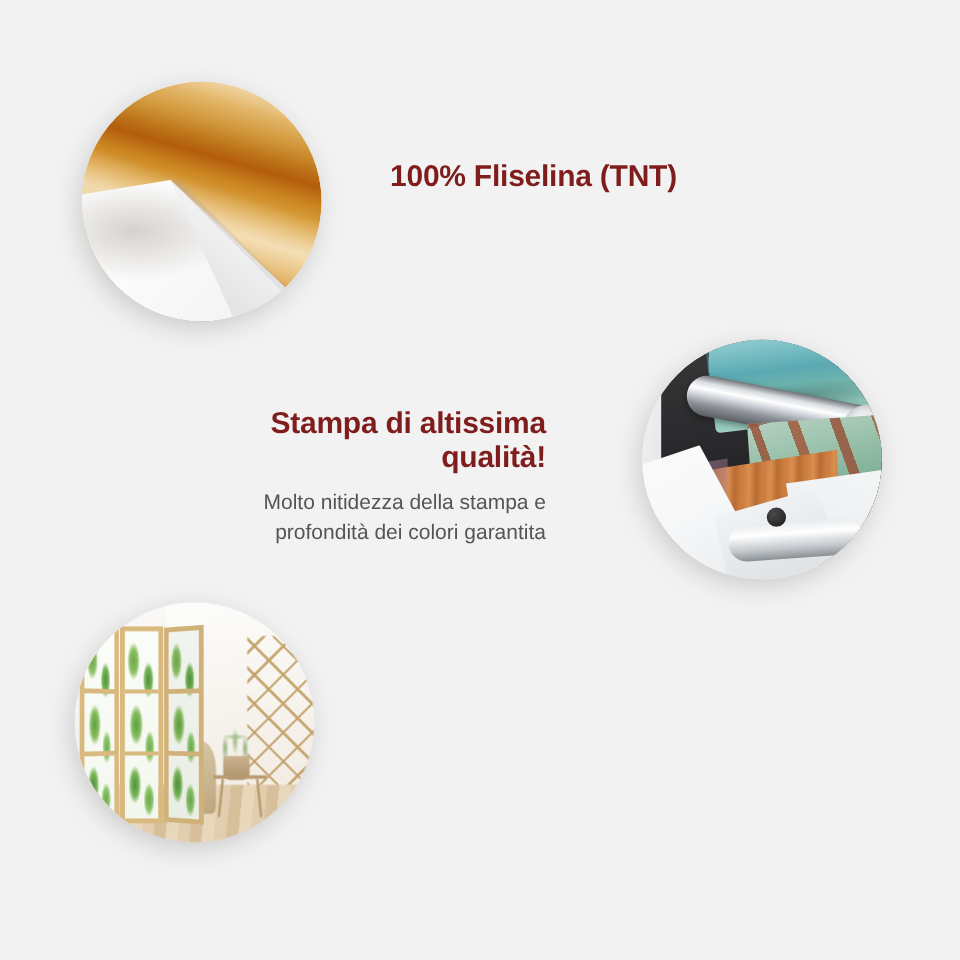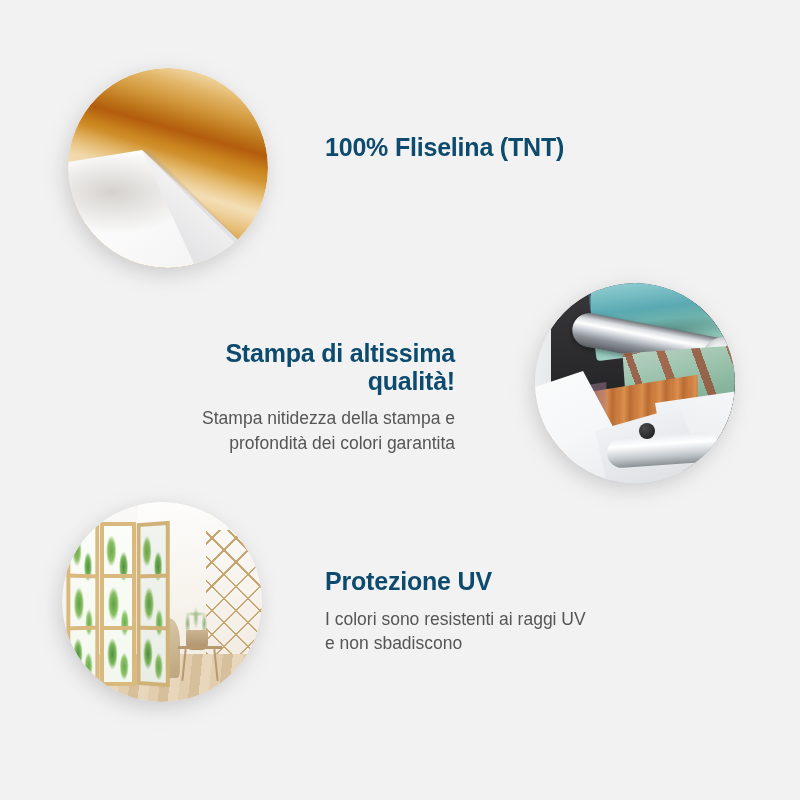--- a/index.html
+++ b/index.html
@@ -267,21 +267,21 @@
   }
   #uv-panel-1 { left: 0%;  width: 33%; transform: perspective(280px) rotateY(16deg); }
   #uv-panel-2 { left: 33%; width: 34%; }
   #uv-panel-3 { left: 67%; width: 33%; transform: perspective(280px) rotateY(-14deg); filter: brightness(0.96); }
 
   
   .text-block { position: absolute; }
   .tb-title {
     font-size: 25px;
     font-weight: bold;
-    color: #0c4a6e;
+    color: #7f1d1d;
     letter-spacing: -0.2px;
     margin: 0 0 11px 0;
     line-height: 1.1;
   }
   .tb-body {
     font-size: 17.5px;
     color: #555555;
     line-height: 1.42;
     margin: 0;
   }
@@ -332,21 +332,21 @@
         <div class="press-sheet-b"></div>
         <div class="press-roller-bot"></div>
         <div class="press-knob"></div>
       </div>
     </div>
   </div>
 
   <div class="text-block" id="text-print">
     <h2 class="tb-title">Stampa di altissima qualità!</h2>
     <p class="tb-body">
-      <span>Stampa nitidezza della stampa e</span><br>
+      <span>Molto nitidezza della stampa e</span><br>
       <span>profondità dei colori garantita</span>
     </p>
   </div>
 
   <div class="circle-badge" id="badge-uv">
     <div class="circle-inner">
       <div class="uv-scene">
         <div class="uv-wall"></div>
         <div class="uv-floor"></div>
         <div class="uv-trellis"></div>
@@ -362,21 +362,14 @@
             <div class="uv-panel-grid"></div>
           </div>
           <div class="uv-panel" id="uv-panel-3">
             <div class="uv-panel-grid"></div>
           </div>
         </div>
       </div>
     </div>
   </div>
 
-  <div class="text-block" id="text-uv">
-    <h2 class="tb-title">Protezione UV</h2>
-    <p class="tb-body">
-      <span>I colori sono resistenti ai raggi UV</span><br>
-      <span>e non sbadiscono</span>
-    </p>
-  </div>
 
 </div>
 
 </body></html>

